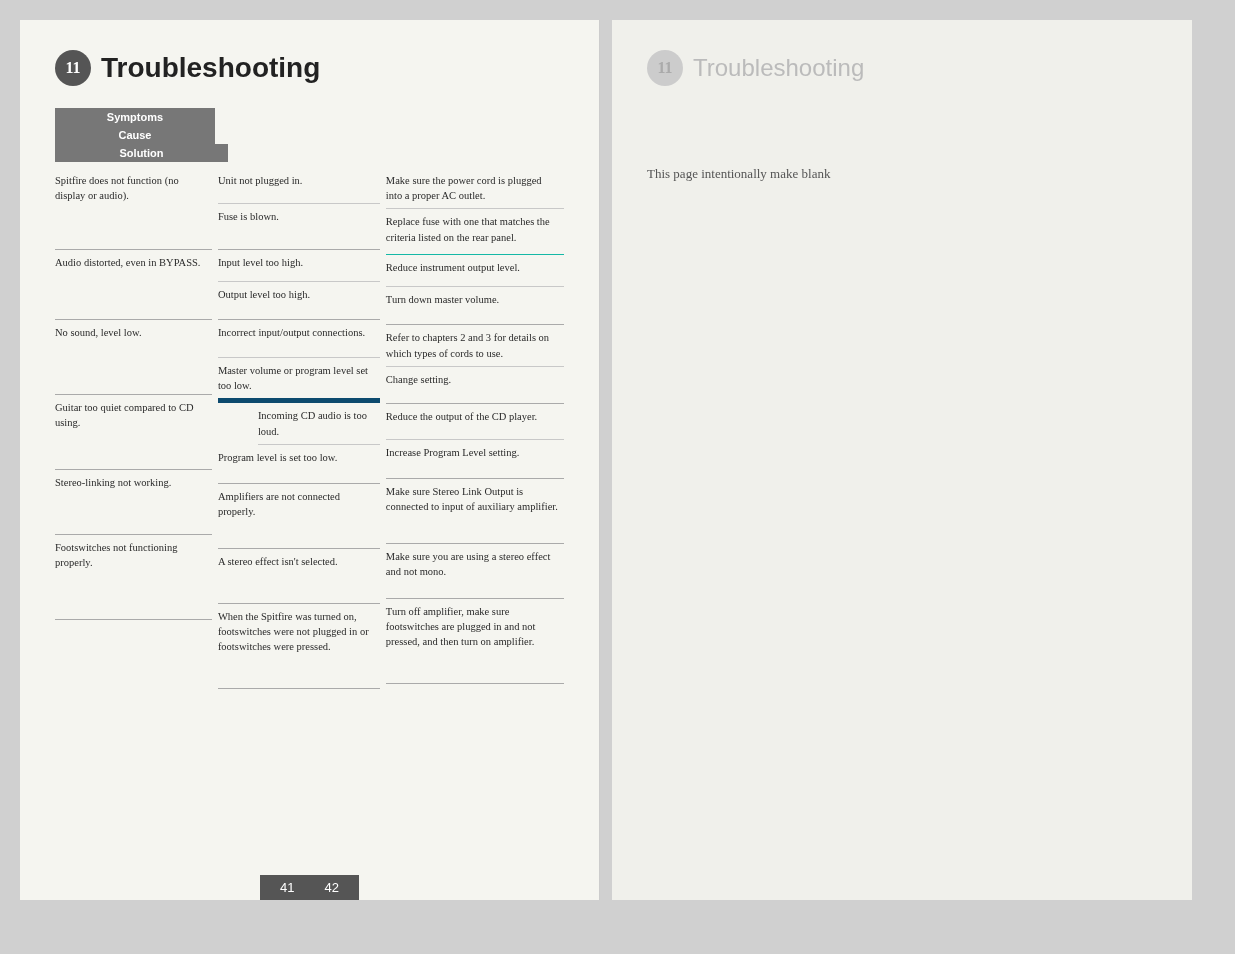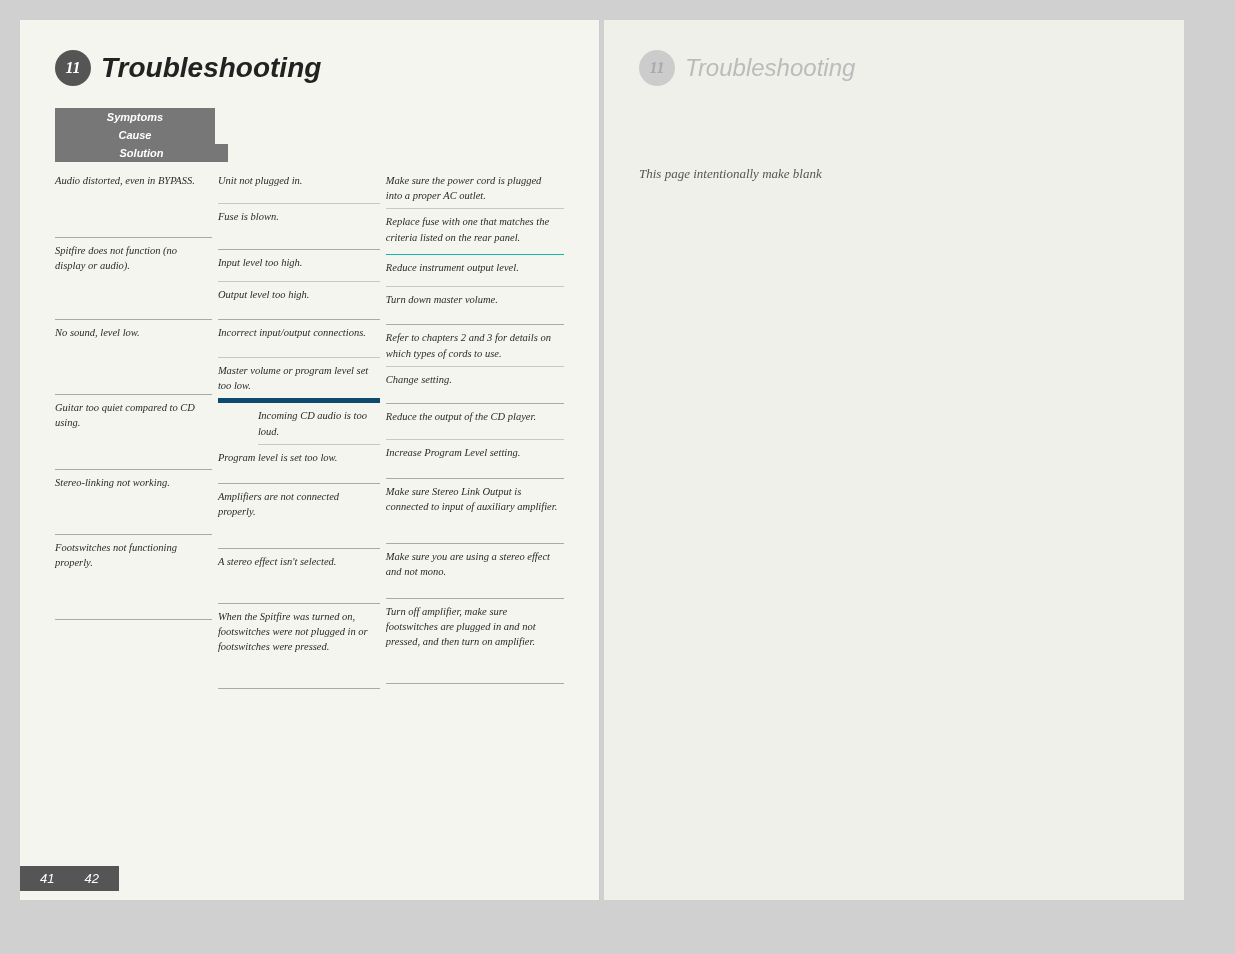--- a/index.html
+++ b/index.html
@@ -7,43 +7,43 @@
       font-family: Georgia, 'Times New Roman', serif;
       background: #d0d0d0;
       display: flex;
       justify-content: center;
       align-items: flex-start;
       min-height: 954px;
       padding: 20px;
     }
     .spread-container {
       display: flex;
-      gap: 4px;
+      gap: 12px;
       width: 1195px;
-      font-style: italic;
     }
     .page {
       background: #f5f5f0;
       width: 580px;
       min-height: 880px;
       padding: 30px 35px 40px 35px;
       position: relative;
     }
     .page-left {
       border-right: 1px solid #ccc;
     }
     .page-right {
       background: #f0f0eb;
     }
     .page-number-bar {
       position: absolute;
-      bottom: 9px;
+      bottom: 0;
       left: 0;
       right: 0;
       display: flex;
+      justify-content: center;
     }
     .page-number-box {
       background: #555;
       color: white;
       font-size: 13px;
       font-family: Arial, sans-serif;
       padding: 5px 20px;
       display: flex;
       gap: 30px;
     }
@@ -153,23 +153,23 @@
         </div>
         <div class="col-solution">
           <div class="th">Solution</div>
         </div>
       </div>
 
       <div class="rows-wrapper">
 
         <div class="rows-col rows-col-symptoms">
 
+          <div class="r" style="min-height:82px; border-bottom:1px solid #aaa;">Spitfire does not function (no display or audio).</div>
+
           <div class="r" style="min-height:70px; border-bottom:1px solid #aaa;">Audio distorted, even in BYPASS.</div>
-
-          <div class="r" style="min-height:82px; border-bottom:1px solid #aaa;">Spitfire does not function (no display or audio).</div>
 
           <div class="r" style="min-height:75px; border-bottom:1px solid #aaa;">No sound, level low.</div>
 
           <div class="r" style="min-height:75px; border-bottom:1px solid #aaa;">Guitar too quiet compared to CD using.</div>
 
           <div class="r" style="min-height:65px; border-bottom:1px solid #aaa;">Stereo-linking not working.</div>
 
 
           <div class="r" style="min-height:85px; border-bottom:1px solid #aaa;">Footswitches not functioning properly.</div>
         </div>

